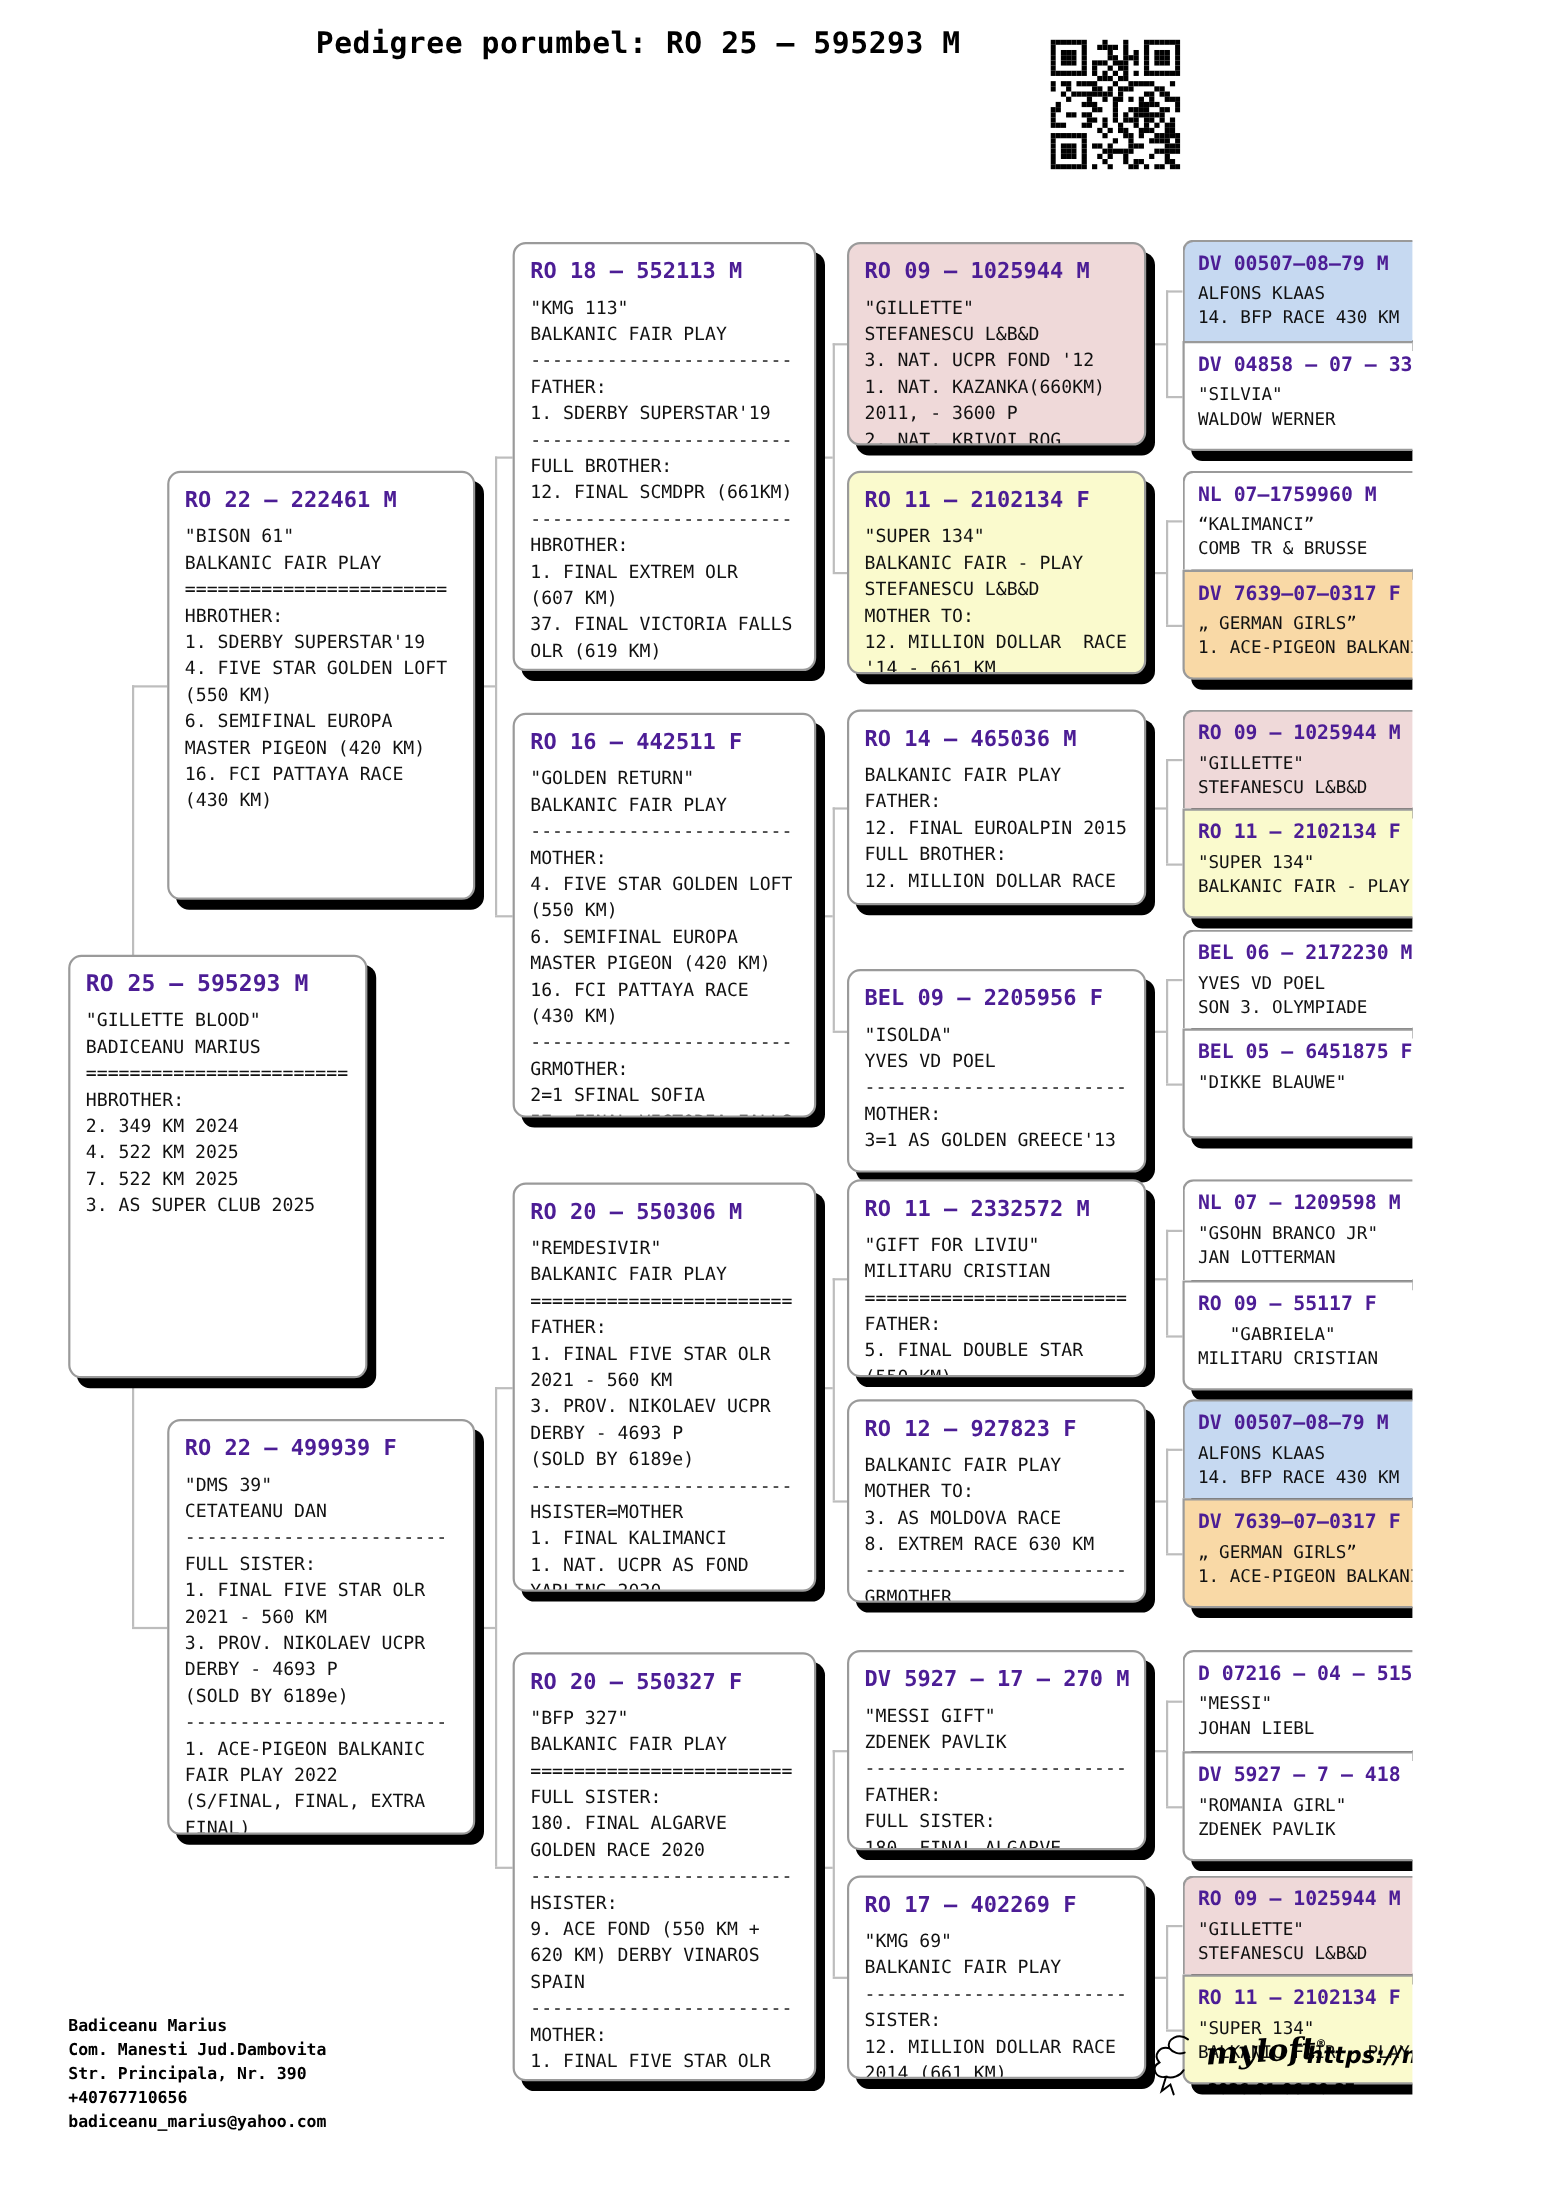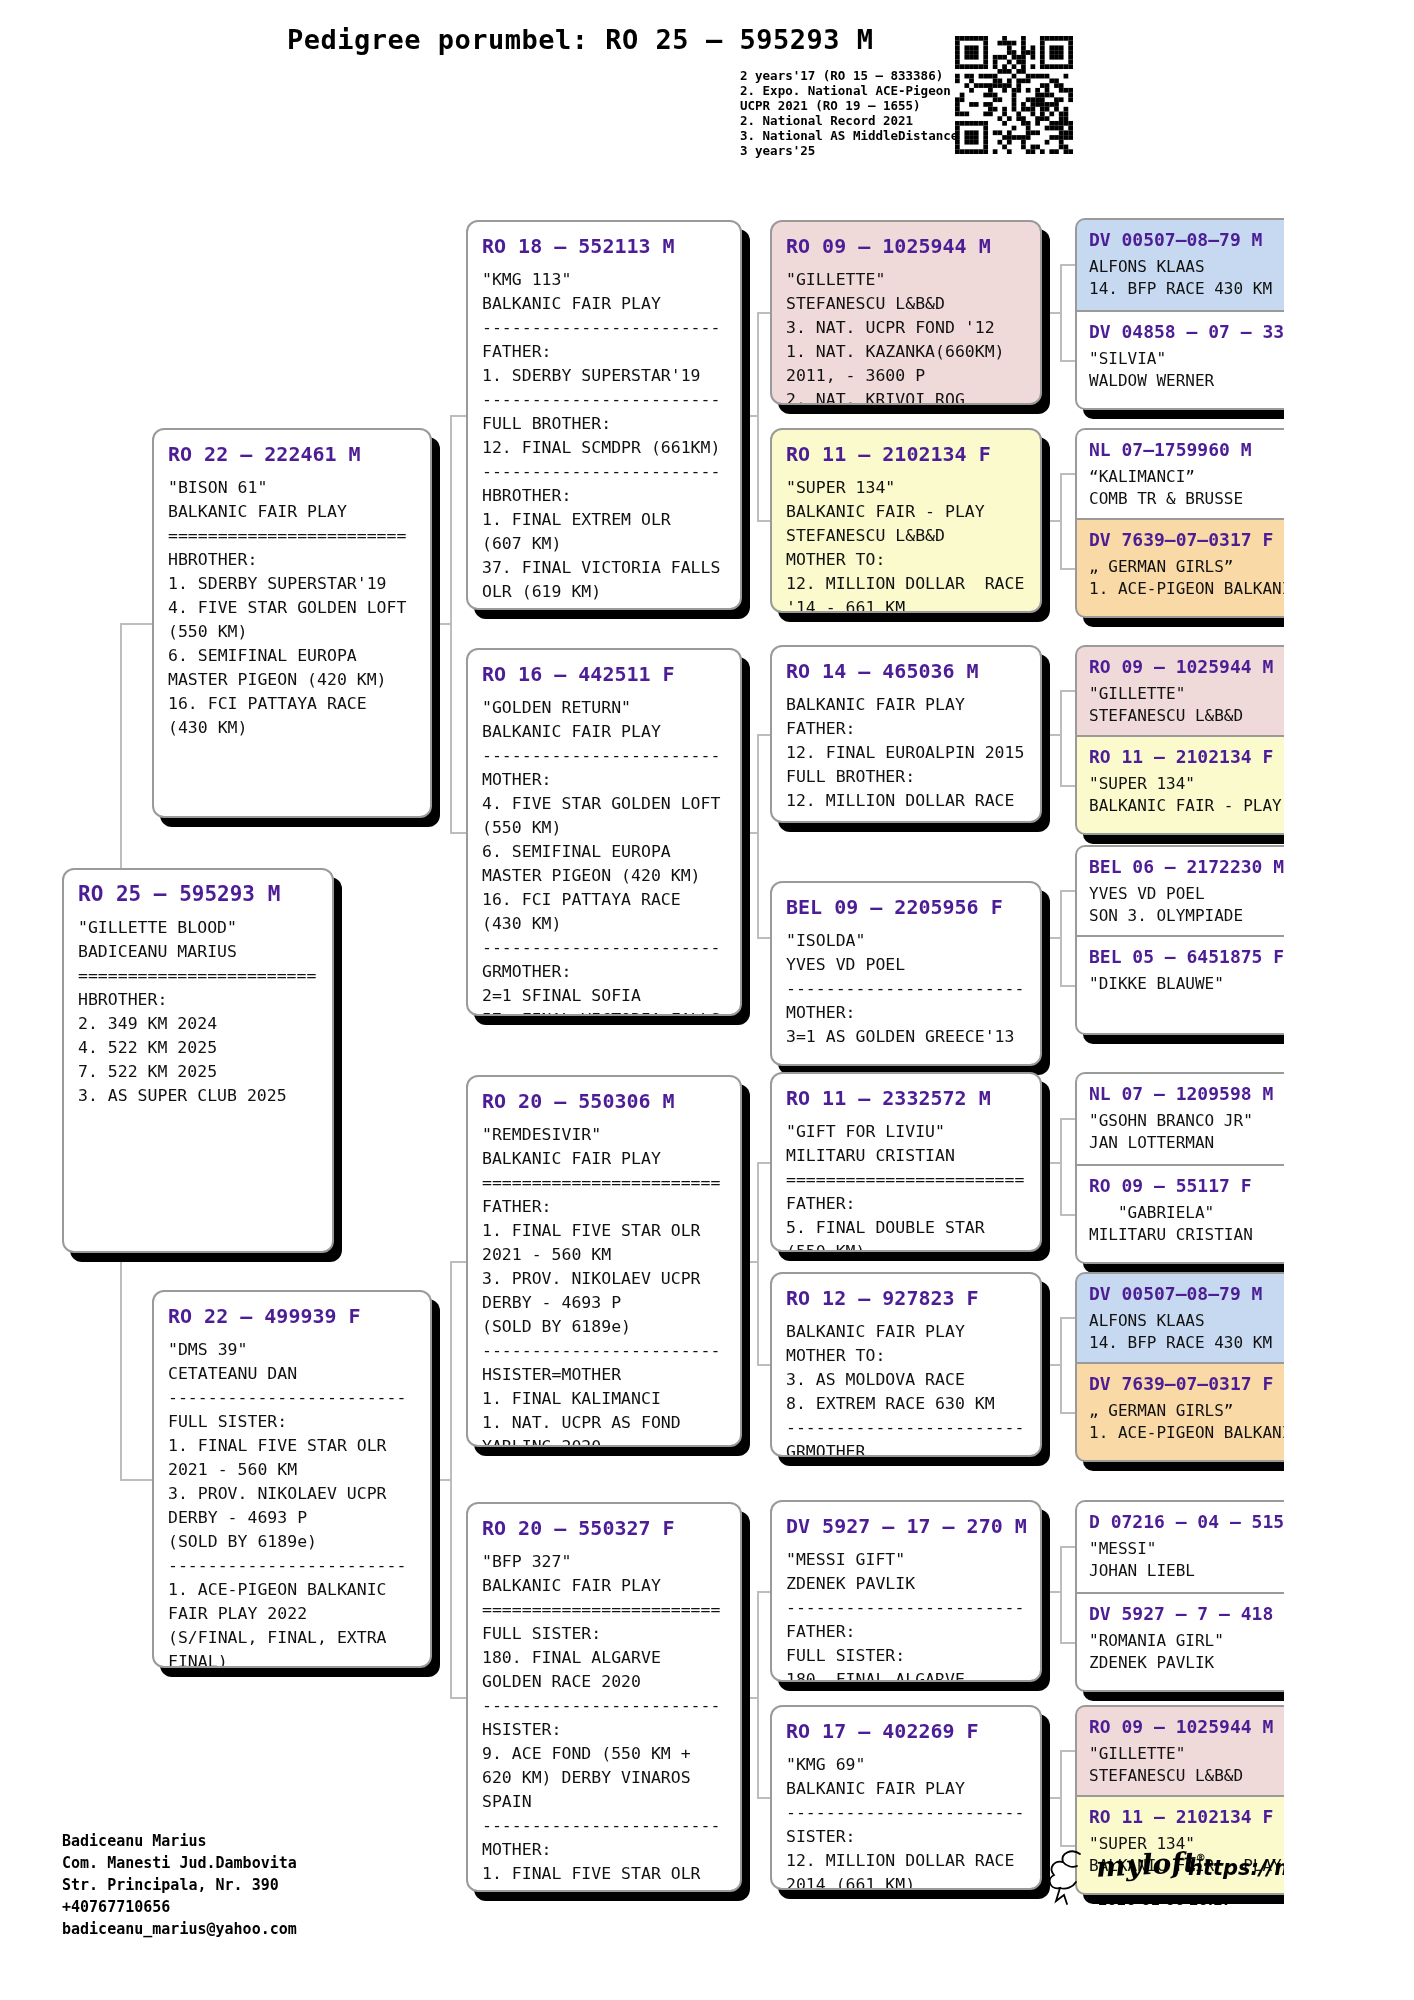--- a/index.html
+++ b/index.html
@@ -37,26 +37,20 @@
        font-style:italic;font-weight:bold;font-size:21px;color:#000000;text-decoration:none;}
   .datetime{position:absolute;right:52px;top:1892px;font-family:"DejaVu Sans",sans-serif;
             font-weight:bold;font-size:13.5px;color:#000;}
 </style>
 </head>
 <body>
 
 <div class="page">
   <div class="title">Pedigree porumbel: RO 25 – 595293 M</div>
 
-  <div class="ach" id="ach3">2 years'17 (RO 15 – 833386)
-2. Expo. National ACE-Pigeon
-UCPR 2021 (RO 19 – 1655)
-2. National Record 2021
-3. National AS MiddleDistance
-3 years'25</div>
 
   <svg class="qr" id="qr" viewBox="0 0 25 25" xmlns="http://www.w3.org/2000/svg">
       <rect x="10" y="0" width="1" height="1" fill="#000"></rect>
       <rect x="14" y="0" width="1" height="1" fill="#000"></rect>
       <rect x="9" y="1" width="1" height="1" fill="#000"></rect>
       <rect x="10" y="1" width="1" height="1" fill="#000"></rect>
       <rect x="11" y="1" width="1" height="1" fill="#000"></rect>
       <rect x="12" y="1" width="1" height="1" fill="#000"></rect>
       <rect x="14" y="1" width="1" height="1" fill="#000"></rect>
       <rect x="11" y="2" width="1" height="1" fill="#000"></rect>

